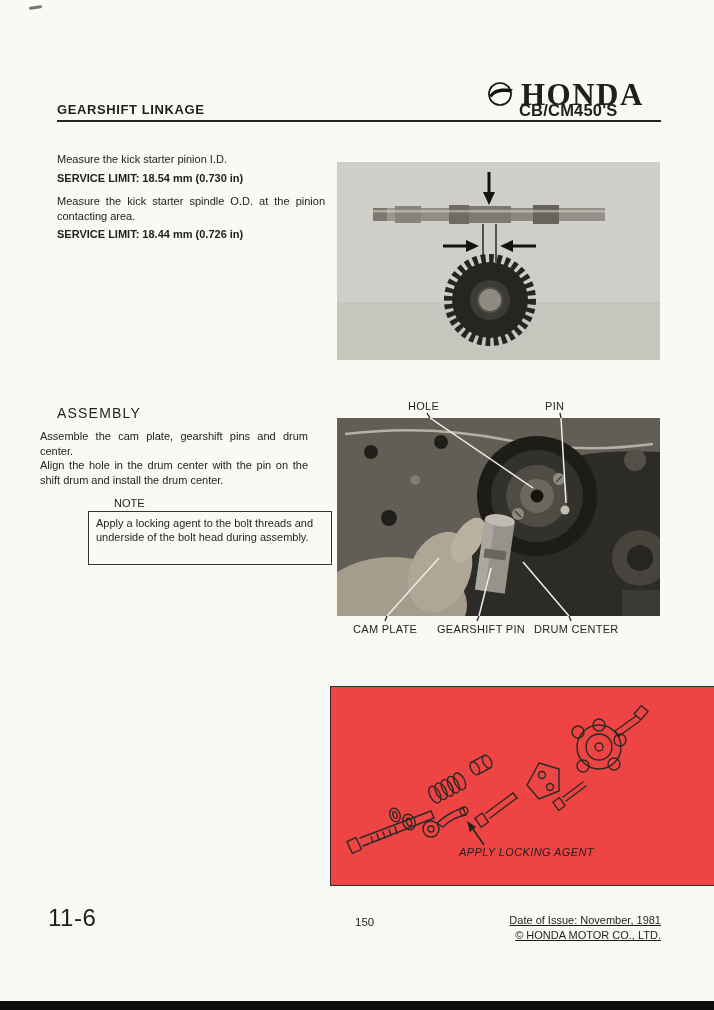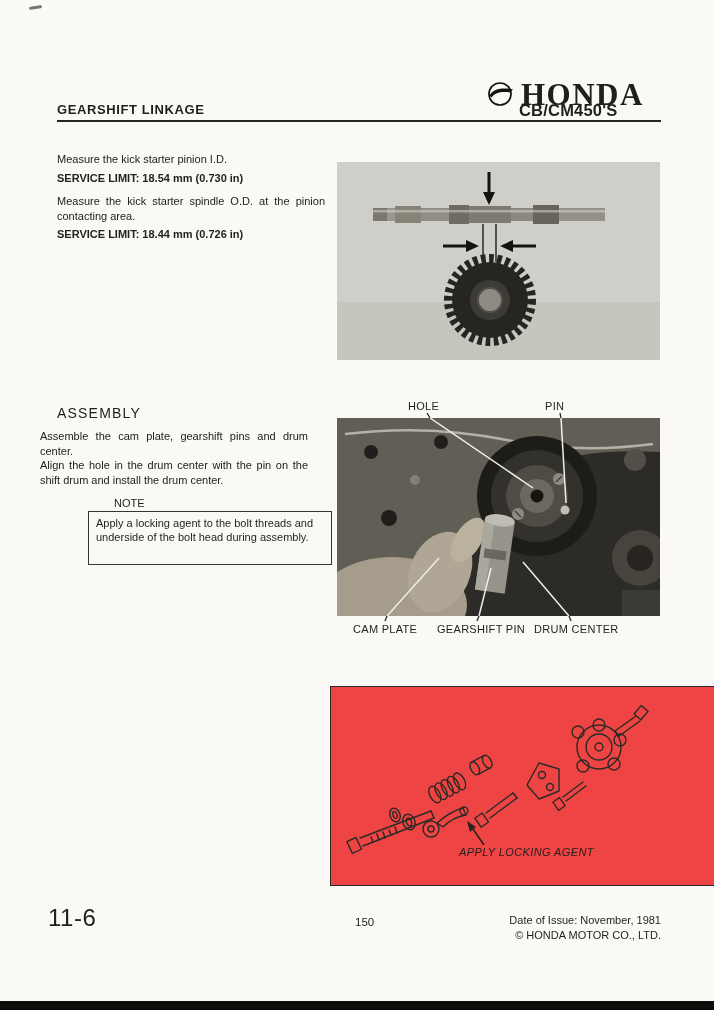--- a/index.html
+++ b/index.html
@@ -37,21 +37,21 @@
   .lbl-camplate { left: 16px; top: 223px; text-align: right; }
   .lbl-gearshiftpin { left: 100px; top: 223px; }
   .lbl-drumcenter { left: 197px; top: 223px; }
 
   .install-block { left: 57px; top: 680px; }
   .figure3 { left: 330px; top: 686px; width: 388px; height: 200px; border: 1.5px solid #2a2925; background: #ef4444; font-style: italic; }
   .diagram-label { position: absolute; left: 128px; top: 159px; font-size: 11px; letter-spacing: .4px; white-space: nowrap; }
 
   .chapter-page { left: 48px; top: 904px; font-size: 24px; font-weight: normal; letter-spacing: .5px; }
   .page-number { left: 355px; top: 916px; font-size: 11.5px; }
-  .footer-right { right: 53px; top: 913px; font-size: 11px; line-height: 15px; text-align: right; }
+  .footer-right { right: 53px; top: 913px; font-size: 11px; line-height: 15px; text-align: right; text-decoration: underline; }
 </style>
 </head>
 <body>
 
 <div class="page">
 
   <div class="abs scan-mark-top"></div>
 
   <div class="abs section-title">GEARSHIFT LINKAGE</div>
   <div class="abs header-rule"></div>

